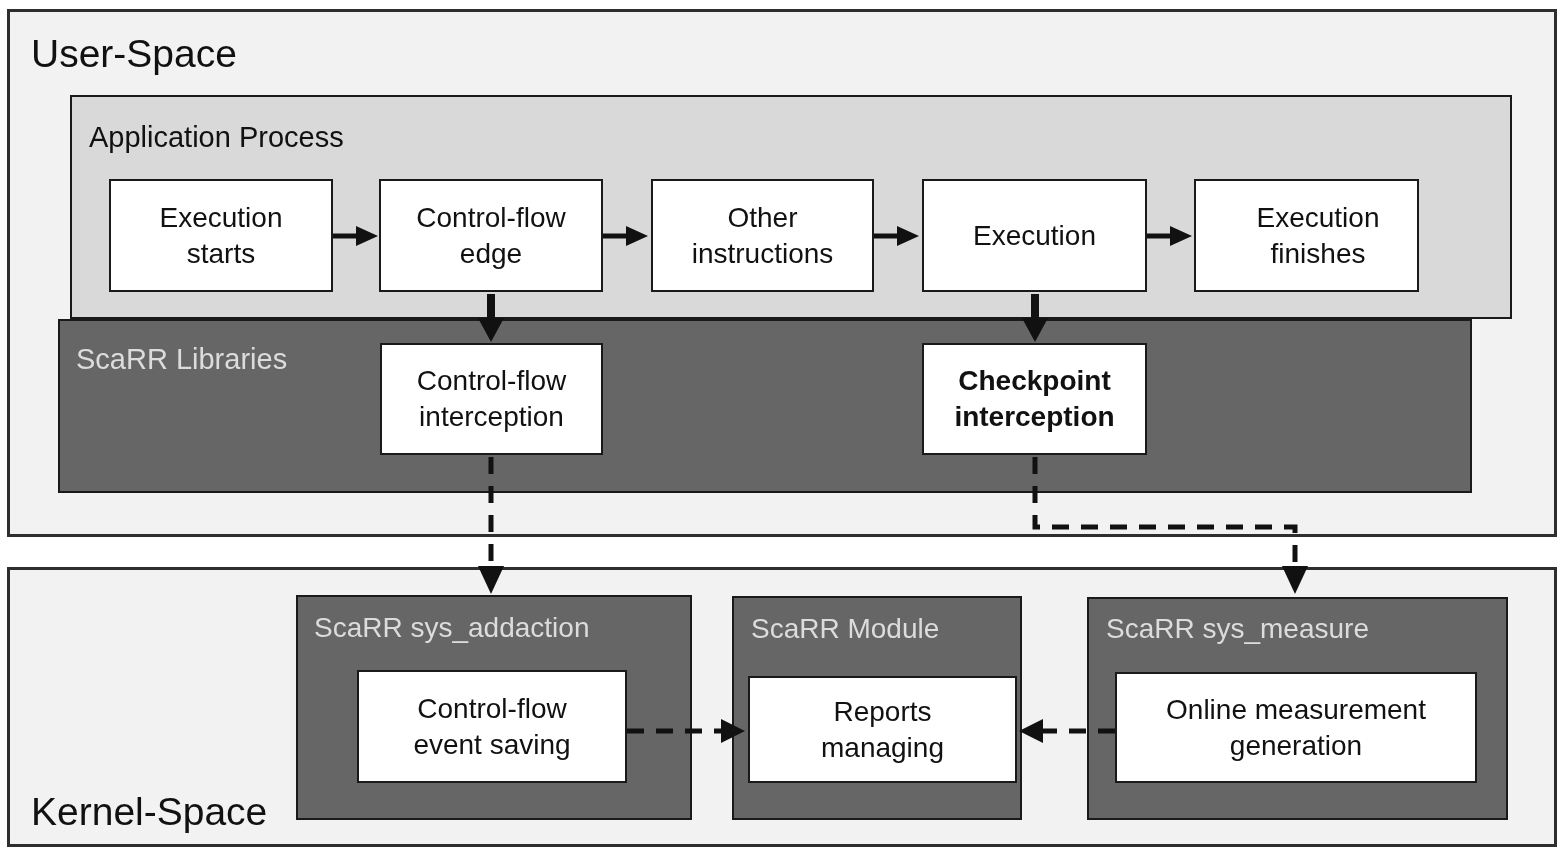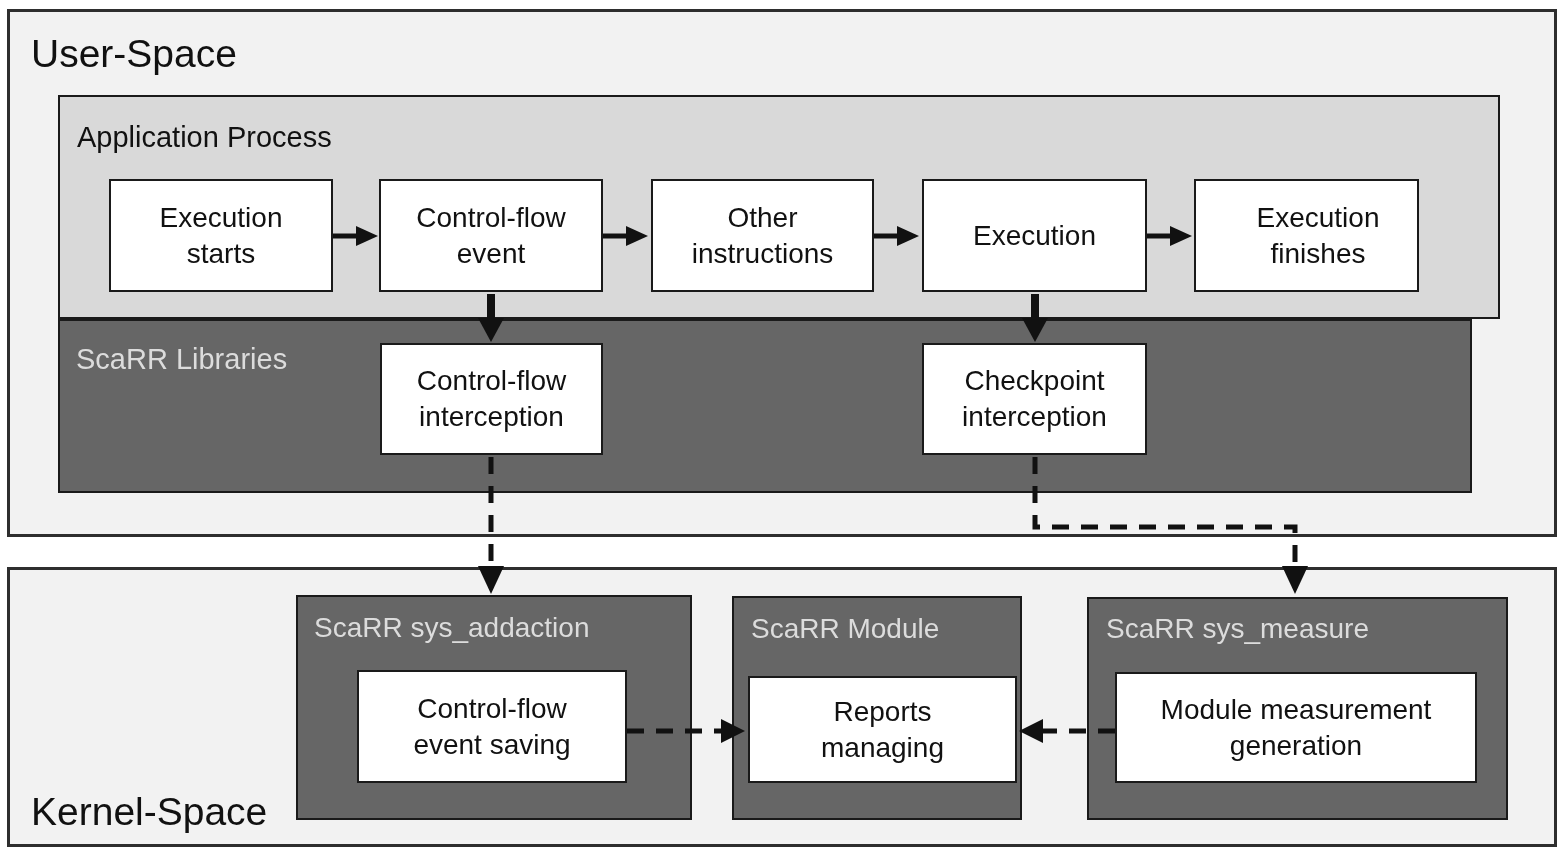--- a/index.html
+++ b/index.html
@@ -49,55 +49,55 @@
 </style>
 </head>
 <body>
 
 <div class="canvas">
 
   <div class="section" style="left:7px;top:9px;width:1550px;height:528px;">
     <div class="section-label" style="left:21px;top:22px;">User-Space</div>
   </div>
 
-  <div class="subpanel" style="left:58px;top:95px;width:1442px;height:224px;background:var(--process-bg);">
+  <div class="subpanel" style="left:70px;top:95px;width:1442px;height:224px;background:var(--process-bg);">
     <div class="panel-label" style="left:17px;top:26px;">Application Process</div>
   </div>
 
   <div class="subpanel" style="left:58px;top:319px;width:1414px;height:174px;background:var(--dark-bg);">
     <div class="panel-label dark-label" style="left:16px;top:24px;font-size:29px;">ScaRR Libraries</div>
   </div>
 
   <div class="flow-box" style="left:109px;top:179px;width:224px;height:113px;">Execution starts</div>
-  <div class="flow-box" style="left:379px;top:179px;width:224px;height:113px;">Control-flow event</div>
+  <div class="flow-box" style="left:379px;top:179px;width:224px;height:113px;">Control-flow edge</div>
   <div class="flow-box" style="left:651px;top:179px;width:223px;height:113px;">Other instructions</div>
   <div class="flow-box" style="left:922px;top:179px;width:225px;height:113px;">Execution</div>
   <div class="flow-box" style="left:1194px;top:179px;width:225px;height:113px;padding-left:47px;">Execution finishes</div>
 
   <div class="flow-box" style="left:380px;top:343px;width:223px;height:112px;">Control-flow interception</div>
-  <div class="flow-box" style="left:922px;top:343px;width:225px;height:112px;">Checkpoint interception</div>
+  <div class="flow-box" style="left:922px;top:343px;width:225px;height:112px;font-weight:bold;">Checkpoint interception</div>
 
   <div class="section" style="left:7px;top:567px;width:1550px;height:280px;">
     <div class="section-label" style="left:21px;top:222px;">Kernel-Space</div>
   </div>
 
   <div class="kernel-module" style="left:296px;top:595px;width:396px;height:225px;">
     <div class="panel-label dark-label" style="left:16px;top:17px;">ScaRR sys_addaction</div>
   </div>
   <div class="flow-box" style="left:357px;top:670px;width:270px;height:113px;">Control-flow event saving</div>
 
   <div class="kernel-module" style="left:732px;top:596px;width:290px;height:224px;">
     <div class="panel-label dark-label" style="left:17px;top:17px;">ScaRR Module</div>
   </div>
   <div class="flow-box" style="left:748px;top:676px;width:269px;height:107px;">Reports managing</div>
 
   <div class="kernel-module" style="left:1087px;top:597px;width:421px;height:223px;">
     <div class="panel-label dark-label" style="left:17px;top:16px;">ScaRR sys_measure</div>
   </div>
-  <div class="flow-box" style="left:1115px;top:672px;width:362px;height:111px;padding:0 18px;">Module measurement generation</div>
+  <div class="flow-box" style="left:1115px;top:672px;width:362px;height:111px;padding:0 18px;">Online measurement generation</div>
 
   <svg class="arrows" width="1563" height="855" viewBox="0 0 1563 855">
 
     <g>
       <path class="thin" d="M333,236 H356"></path>
         <polygon points="356,226 378,236 356,246"></polygon>
     </g>
     <g>
       <path class="thin" d="M603,236 H626"></path>
         <polygon points="626,226 648,236 626,246"></polygon>

